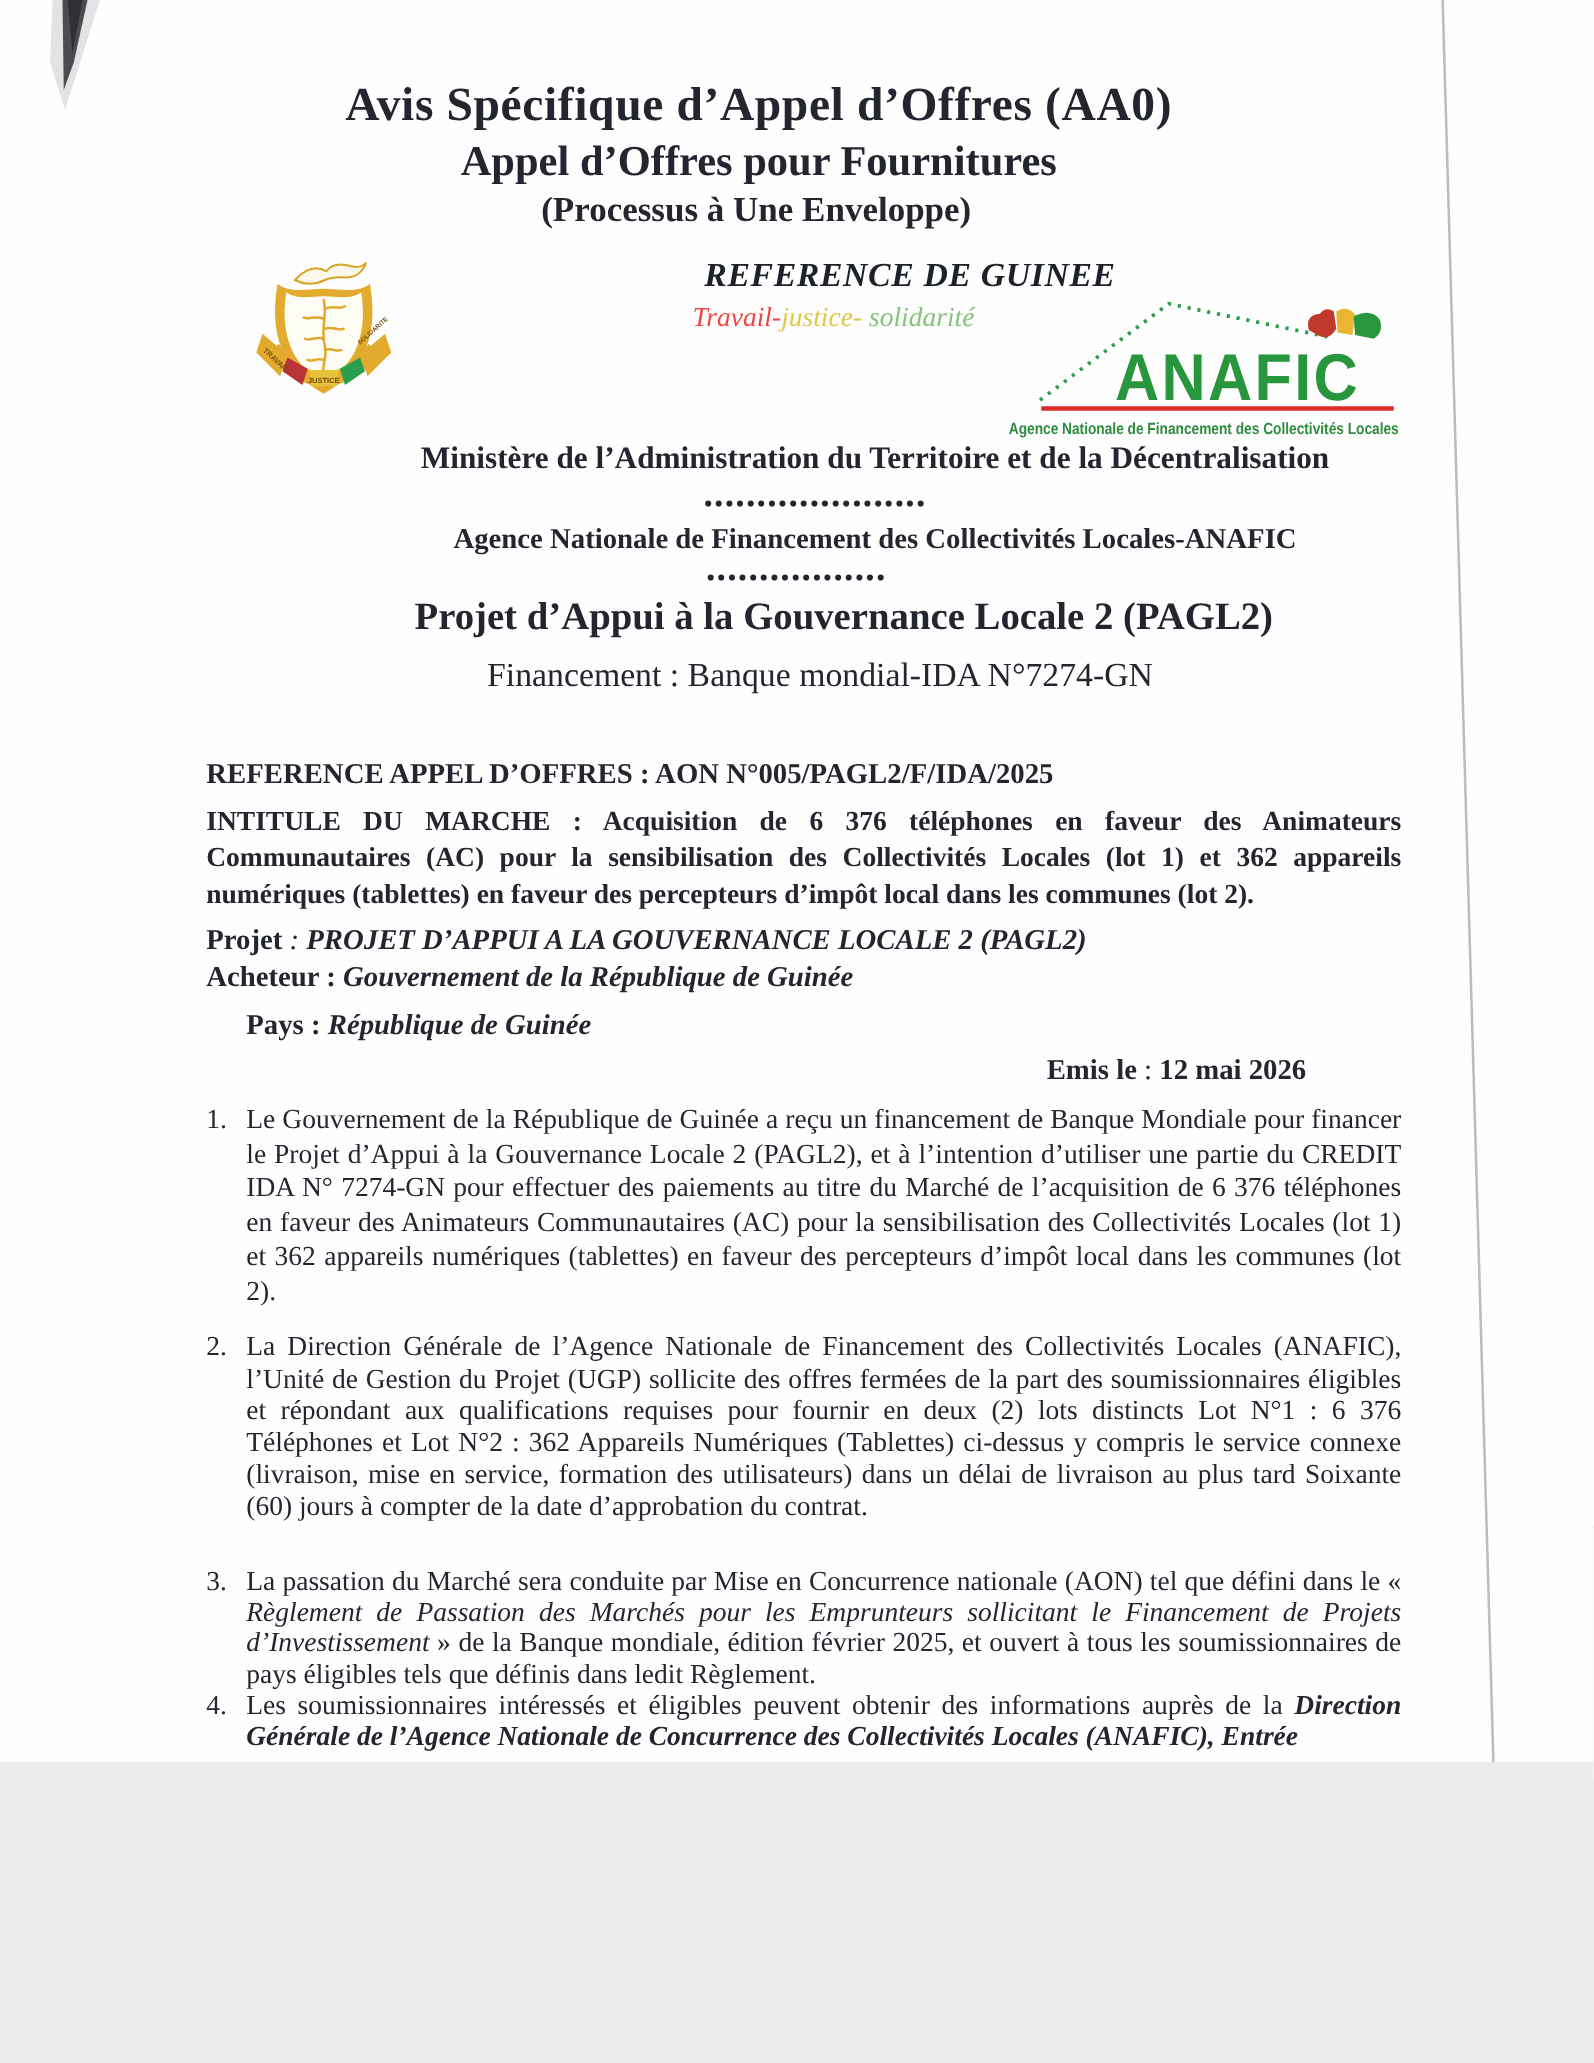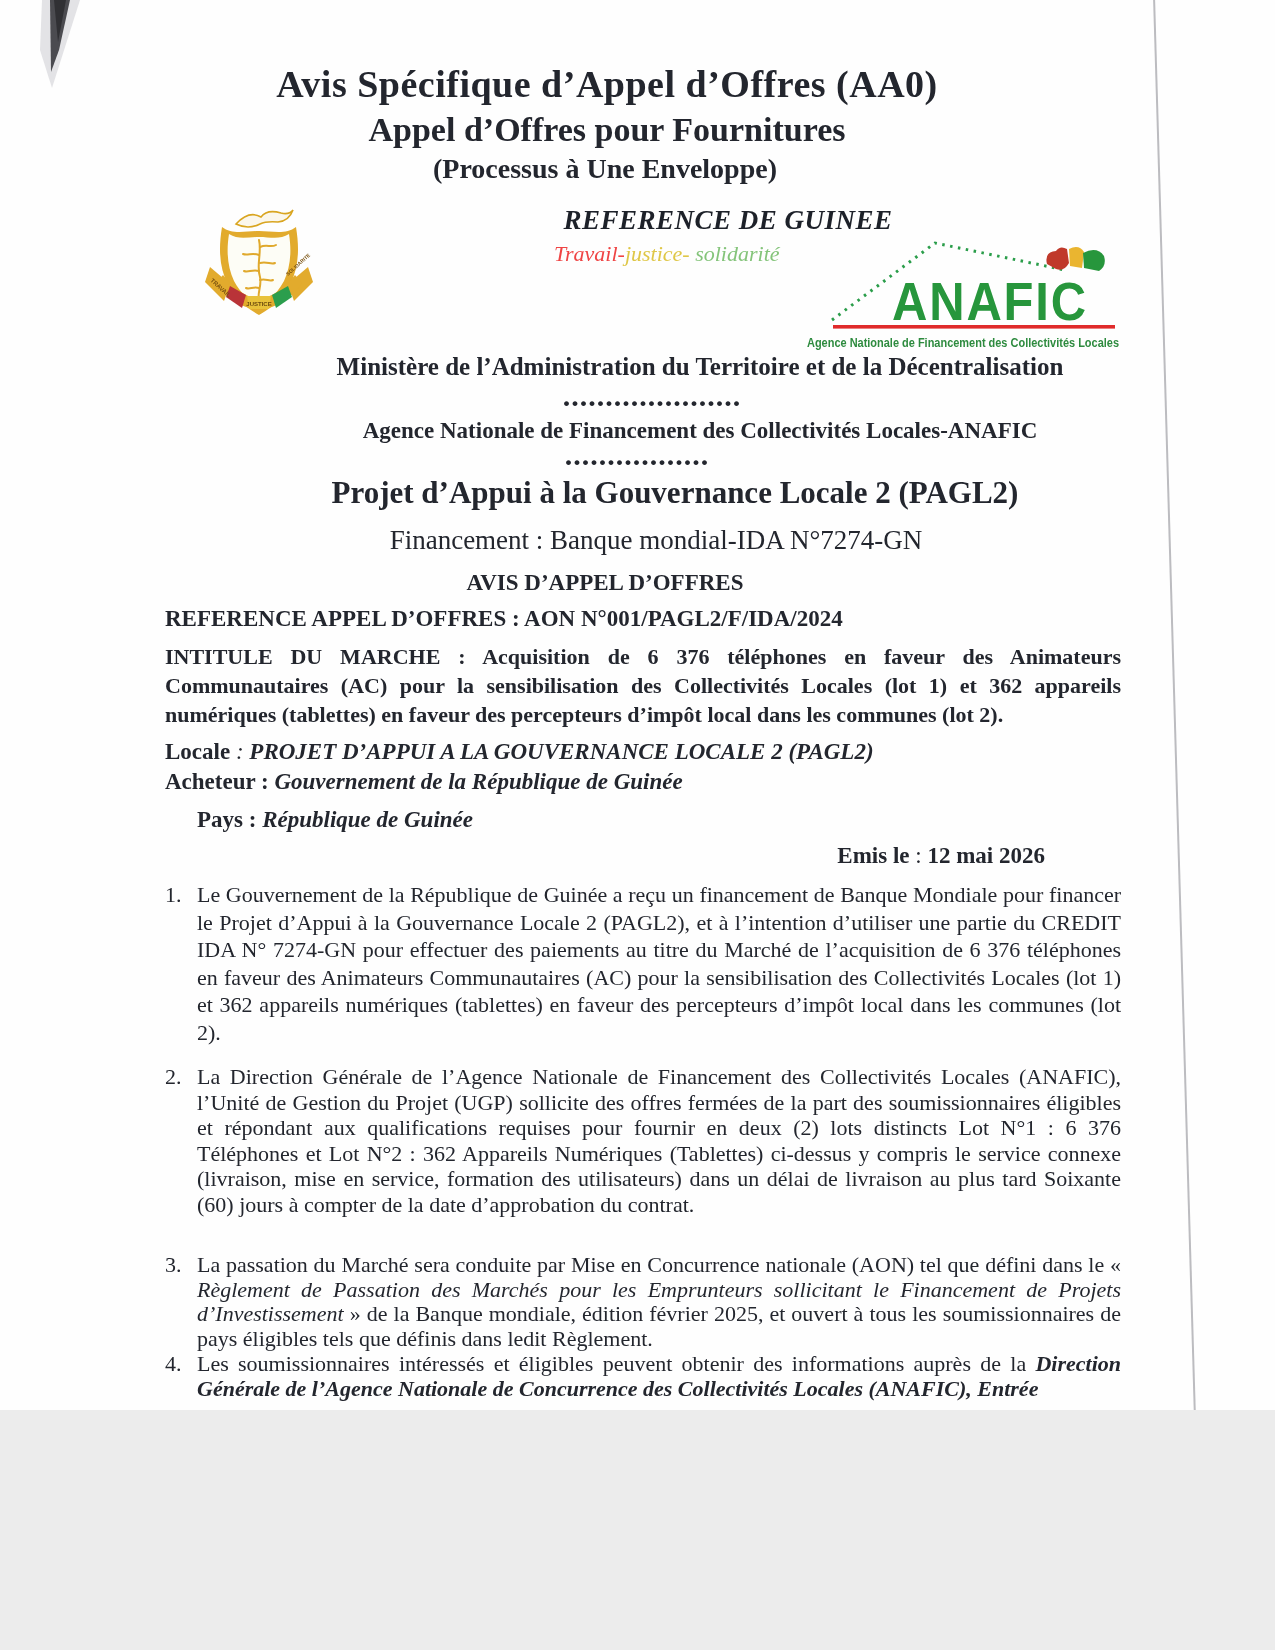--- a/index.html
+++ b/index.html
@@ -121,29 +121,28 @@
     <rect x="38" y="97" width="282" height="3.6" fill="#e02b2b"></rect>
     <text x="168" y="119" text-anchor="middle" font-size="13" font-weight="bold" fill="#2e8b3f" font-family="Liberation Sans, sans-serif" textLength="312" lengthAdjust="spacingAndGlyphs">Agence Nationale de Financement des Collectivités Locales</text>
   </svg>
 
   <div class="abs ministry">Ministère de l’Administration du Territoire et de la Décentralisation</div>
   <div class="abs dots1">.....................</div>
   <div class="abs agency">Agence Nationale de Financement des Collectivités Locales-ANAFIC</div>
   <div class="abs dots2">.................</div>
   <div class="abs ptitle">Projet d’Appui à la Gouvernance Locale 2 (PAGL2)</div>
   <div class="abs financing">Financement : Banque mondial-IDA N°7274-GN</div>
-  <div class="abs avis">AVIS D’APPEL D’OFFRES</div>
 
-  <div class="abs reference">REFERENCE APPEL D’OFFRES : AON N°001/PAGL2/F/IDA/2024</div>
+  <div class="abs reference">REFERENCE APPEL D’OFFRES : AON N°005/PAGL2/F/IDA/2025</div>
   <p class="abs intitule" style="margin:0;">
     <span>INTITULE DU MARCHE :</span><span> Acquisition de 6 376 téléphones en faveur des Animateurs Communautaires (AC) pour la sensibilisation des Collectivités Locales (lot 1) et 362 appareils numériques (tablettes) en faveur des percepteurs d’impôt local dans les communes (lot 2).</span>
   </p>
 
   <div class="abs metaline projet-line">
-    <span class="b">Locale</span><span class="i"> : </span><span class="bi">PROJET D’APPUI A LA GOUVERNANCE LOCALE 2 (PAGL2)</span>
+    <span class="b">Projet</span><span class="i"> : </span><span class="bi">PROJET D’APPUI A LA GOUVERNANCE LOCALE 2 (PAGL2)</span>
   </div>
   <div class="abs metaline acheteur-line">
     <span class="b">Acheteur :</span><span class="bi"> Gouvernement de la République de Guinée</span>
   </div>
   <div class="abs metaline pays-line">
     <span class="b">Pays :</span><span class="bi"> République de Guinée</span>
   </div>
   <div class="abs emis-line">
     <span class="b">Emis le</span><span> : </span><span class="b">12 mai 2026</span>
   </div>

